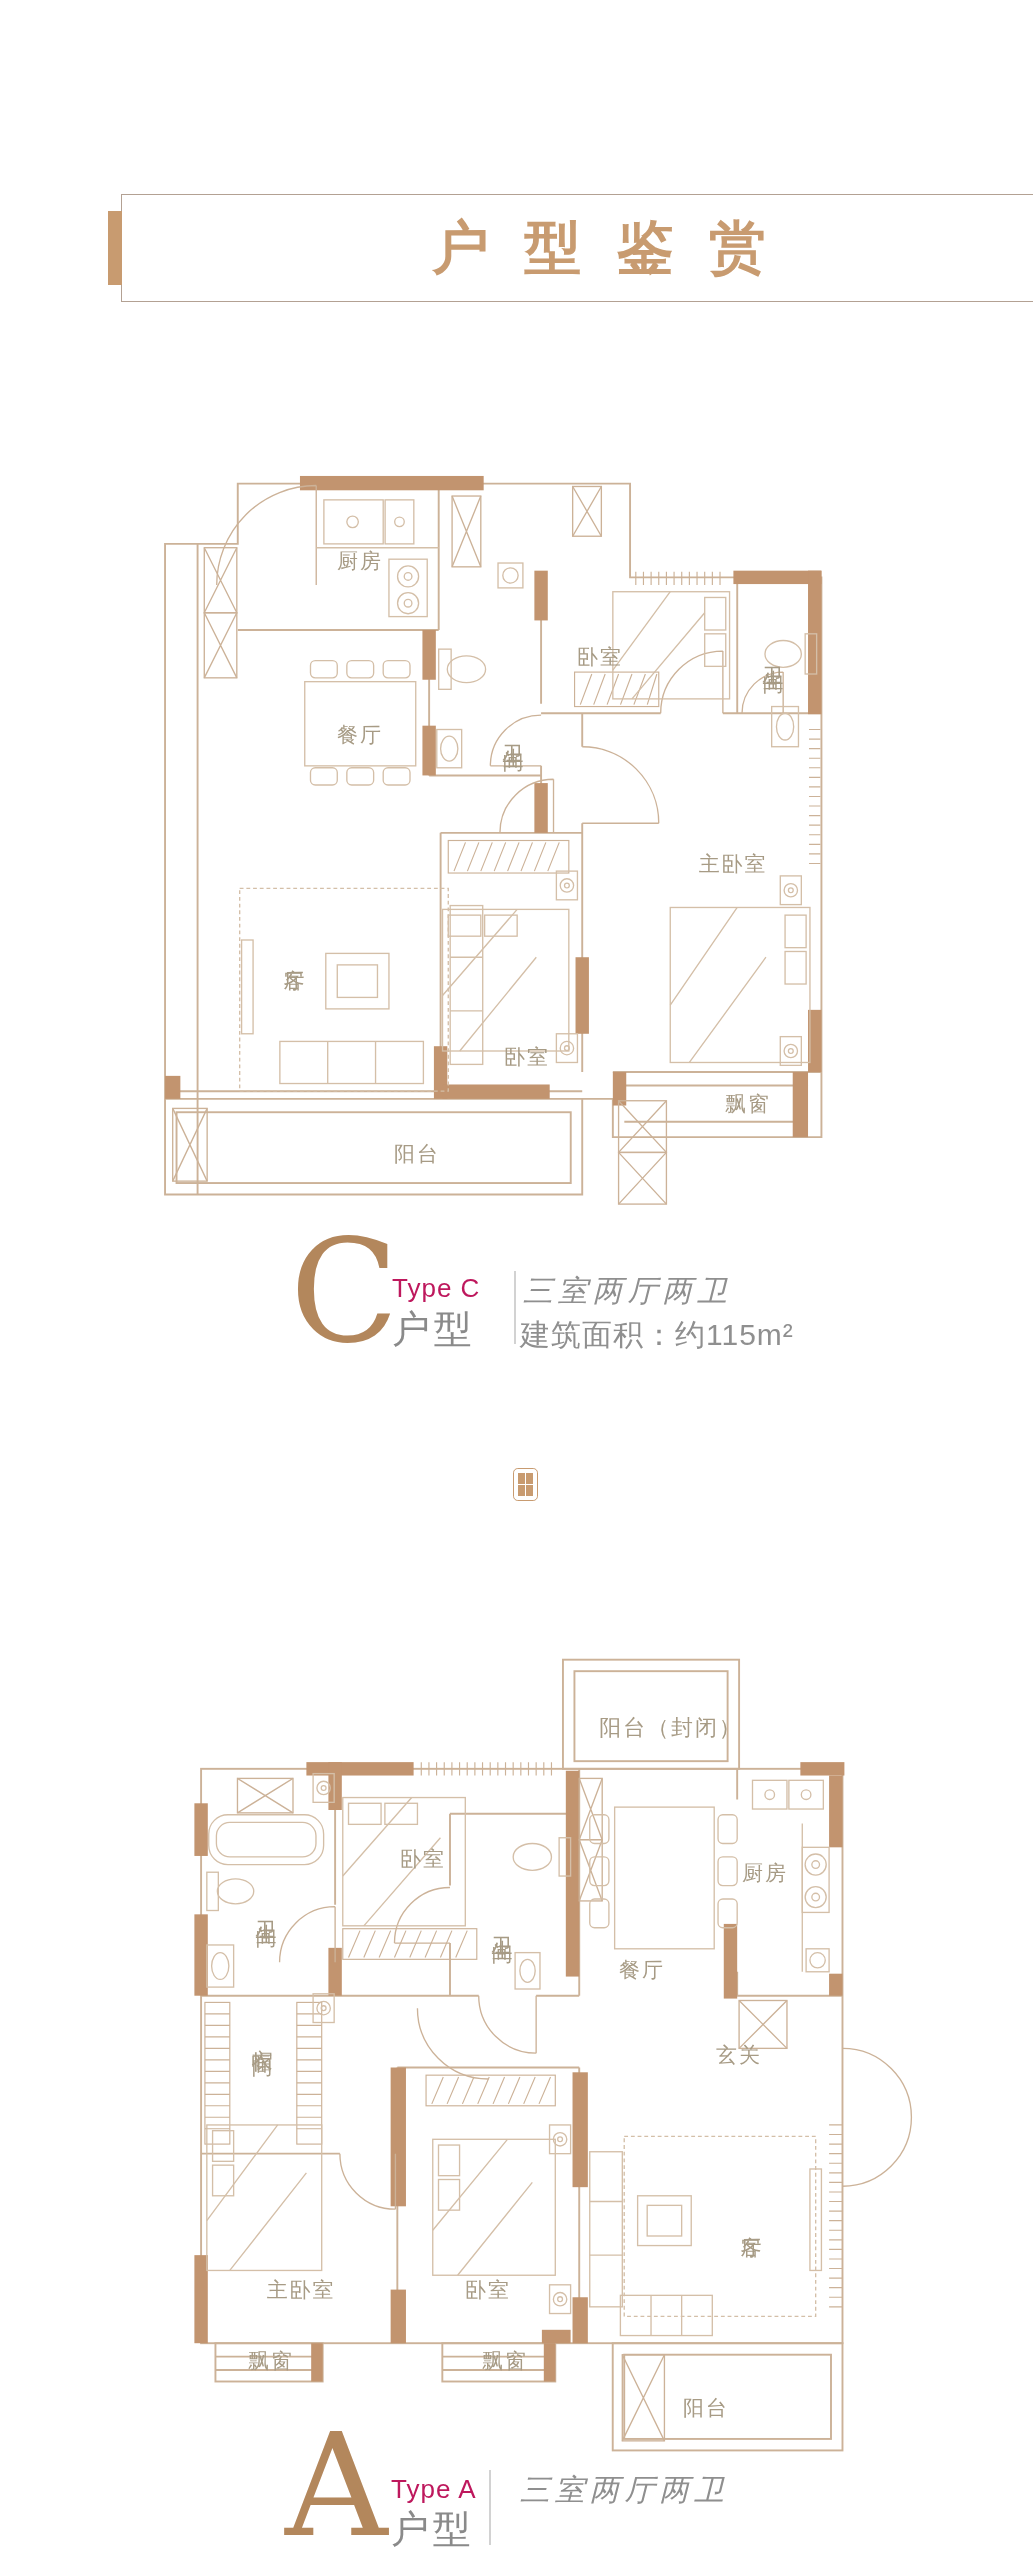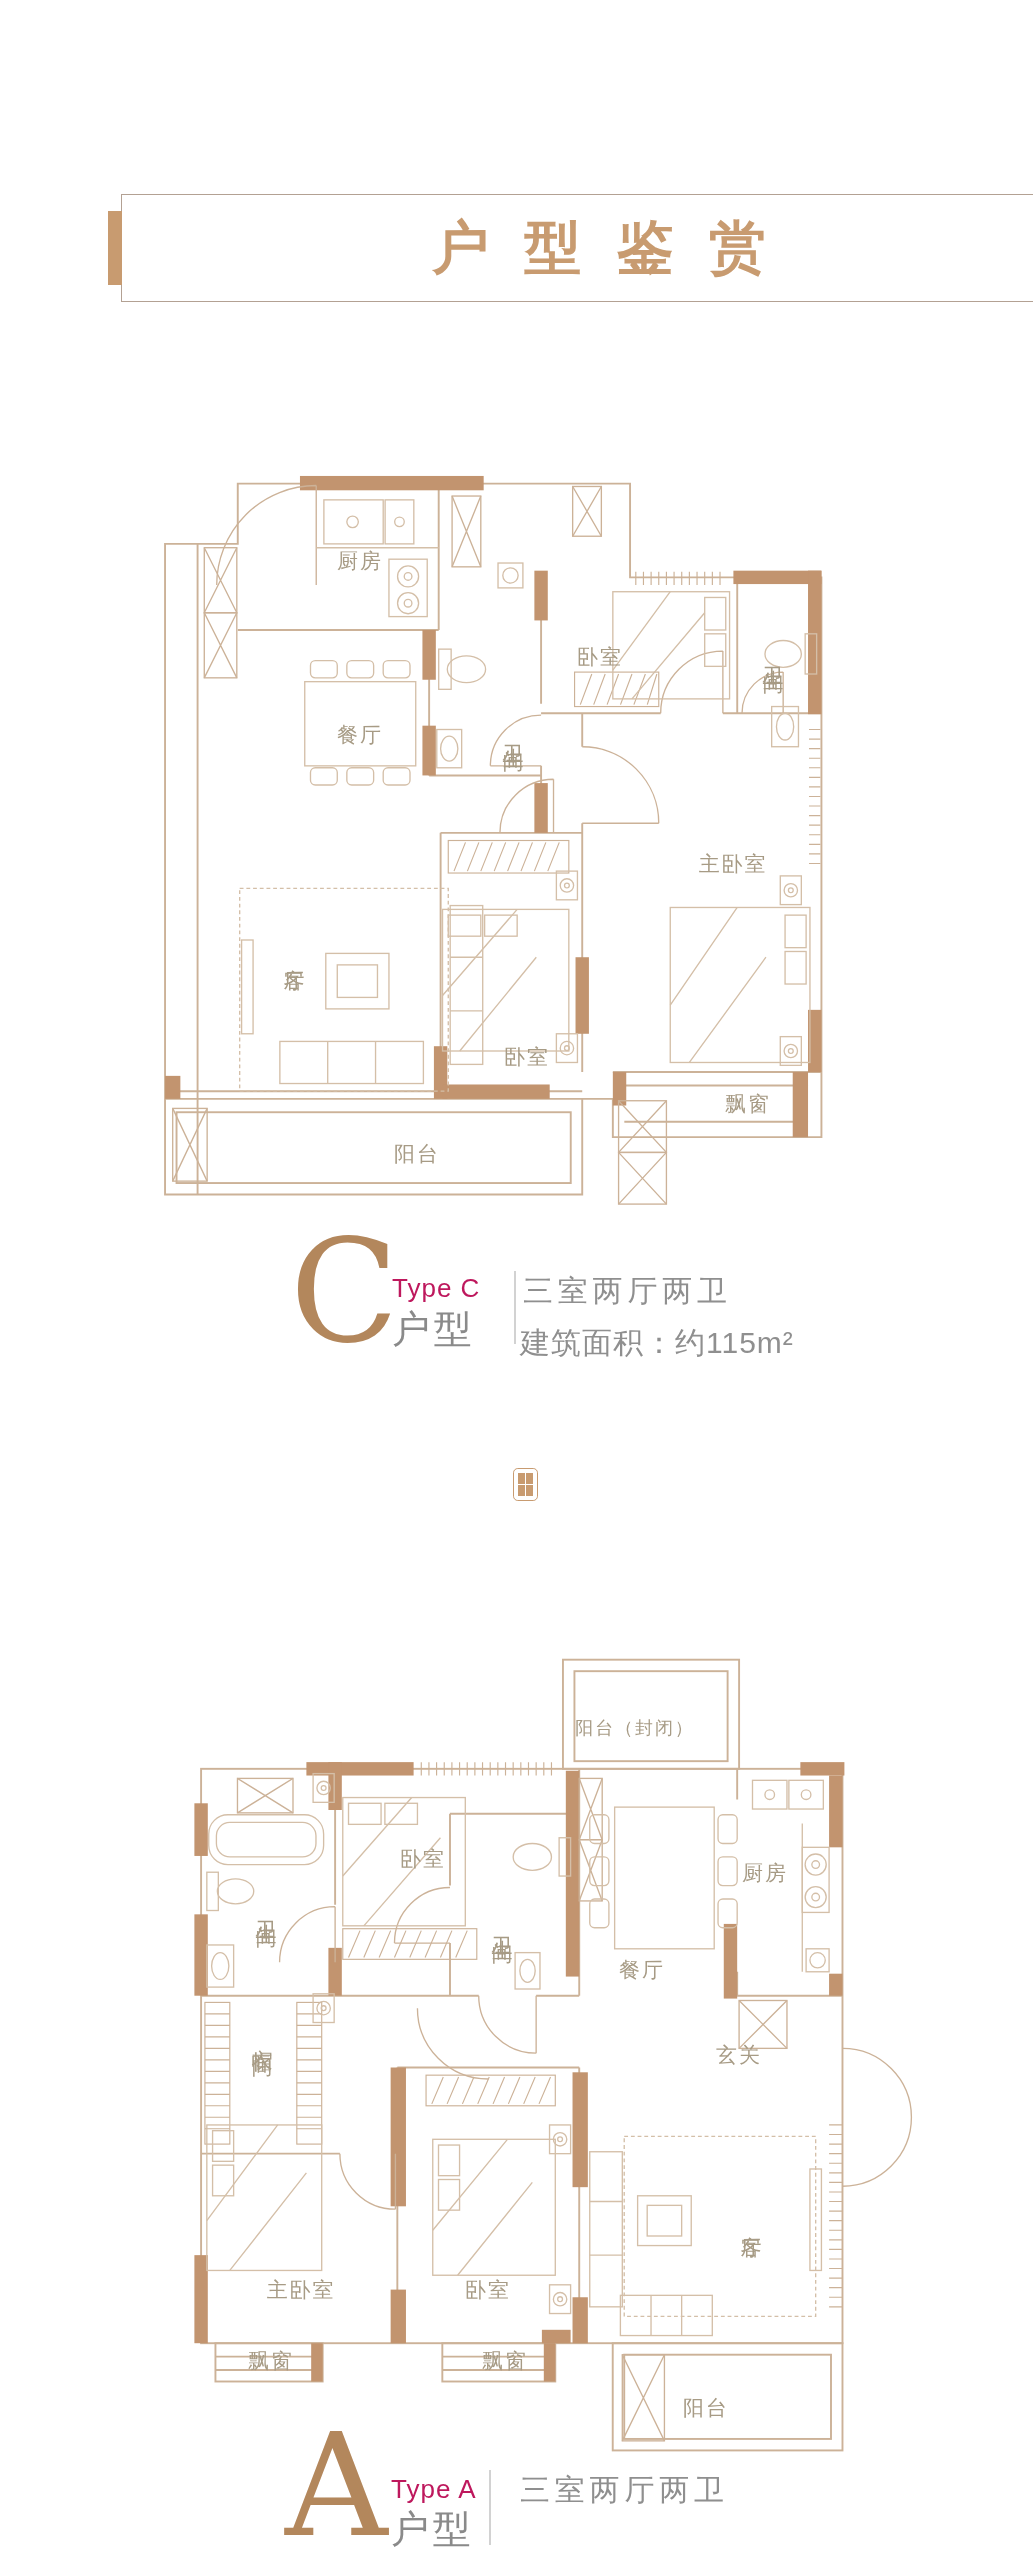--- a/index.html
+++ b/index.html
@@ -16,22 +16,22 @@
   
   .rlabel{position:absolute;transform:translate(-50%,-50%);font-size:21px;color:#a79b85;
           letter-spacing:1.9px;white-space:nowrap;z-index:5;font-family:Liberation Mono, monospace;}
   .rlabel.v{writing-mode:vertical-rl;letter-spacing:2.9px;}
   
   .type-letter{position:absolute;font-family:"DejaVu Serif","Liberation Serif",serif;
                font-size:142px;line-height:0.78;color:#b3875c;}
   .type-en{position:absolute;font-size:26px;color:#be185d;letter-spacing:1px;}
   .type-cn{position:absolute;font-size:38px;color:#8a8a8a;letter-spacing:3.8px;}
   .type-vline{position:absolute;width:1.9px;background:#d2d2d2;}
-  .type-layout{position:absolute;font-size:30px;color:#8f8f8f;letter-spacing:4.8px;}
-  .type-area{position:absolute;font-size:30px;color:#8f8f8f;letter-spacing:1px;margin-top:8px;}
+  .type-layout{position:absolute;font-size:30px;color:#8f8f8f;letter-spacing:4.8px;font-style:italic;}
+  .type-area{position:absolute;font-size:30px;color:#8f8f8f;letter-spacing:1px;}
   
   #divider{position:absolute;left:102px;top:1522px;width:829px;display:flex;align-items:center;justify-content:center;}
   #divider .line{height:1px;background:#a8a8a8;flex:0 0 280px;}
   #divider .dtext{margin:0 25px;font-family:"Liberation Serif","DejaVu Serif",serif;
                   font-size:21px;color:#8e8e8e;letter-spacing:6.7px;white-space:nowrap;}
   #seal{position:absolute;left:513px;top:1468px;width:25px;height:33px;border:1.9px solid #c89b70;border-radius:4.8px;
         display:grid;grid-template-columns:1fr 1fr;grid-template-rows:1fr 1fr;gap:1.9px;padding:3.8px;box-sizing:border-box;}
   #seal span{background:#c89b70;display:block;}
   svg.plan{position:absolute;z-index:1;}
 </style>
@@ -334,21 +334,21 @@
       <rect x="666" y="2294" width="56" height="52"></rect>
         <rect x="676" y="2304" width="36" height="32"></rect>
       <rect x="846" y="2266" width="12" height="106"></rect>
       <use href="#fxt" x="338" y="1868"></use>
         <use href="#fxt" x="338" y="2098"></use>
       <use href="#fxt" x="585" y="2235"></use>
         <use href="#fxt" x="585" y="2402"></use>
     </g>
   </svg>
 
-  <div class="rlabel" style="left:635px;top:1728px;font-size:18px">阳台（封闭）</div>
+  <div class="rlabel" style="left:671px;top:1728px;font-size:22px">阳台（封闭）</div>
   <div class="rlabel v" style="left:264px;top:1908px">卫生间</div>
   <div class="rlabel" style="left:423px;top:1859px">卧室</div>
   <div class="rlabel v" style="left:500px;top:1924px">卫生间</div>
   <div class="rlabel" style="left:642px;top:1970px">餐厅</div>
   <div class="rlabel" style="left:765px;top:1873px">厨房</div>
   <div class="rlabel v" style="left:260px;top:2037px">衣帽间</div>
   <div class="rlabel" style="left:739px;top:2055px">玄关</div>
   <div class="rlabel" style="left:301px;top:2290px">主卧室</div>
   <div class="rlabel" style="left:488px;top:2290px">卧室</div>
   <div class="rlabel v" style="left:749px;top:2222px">客厅</div>

